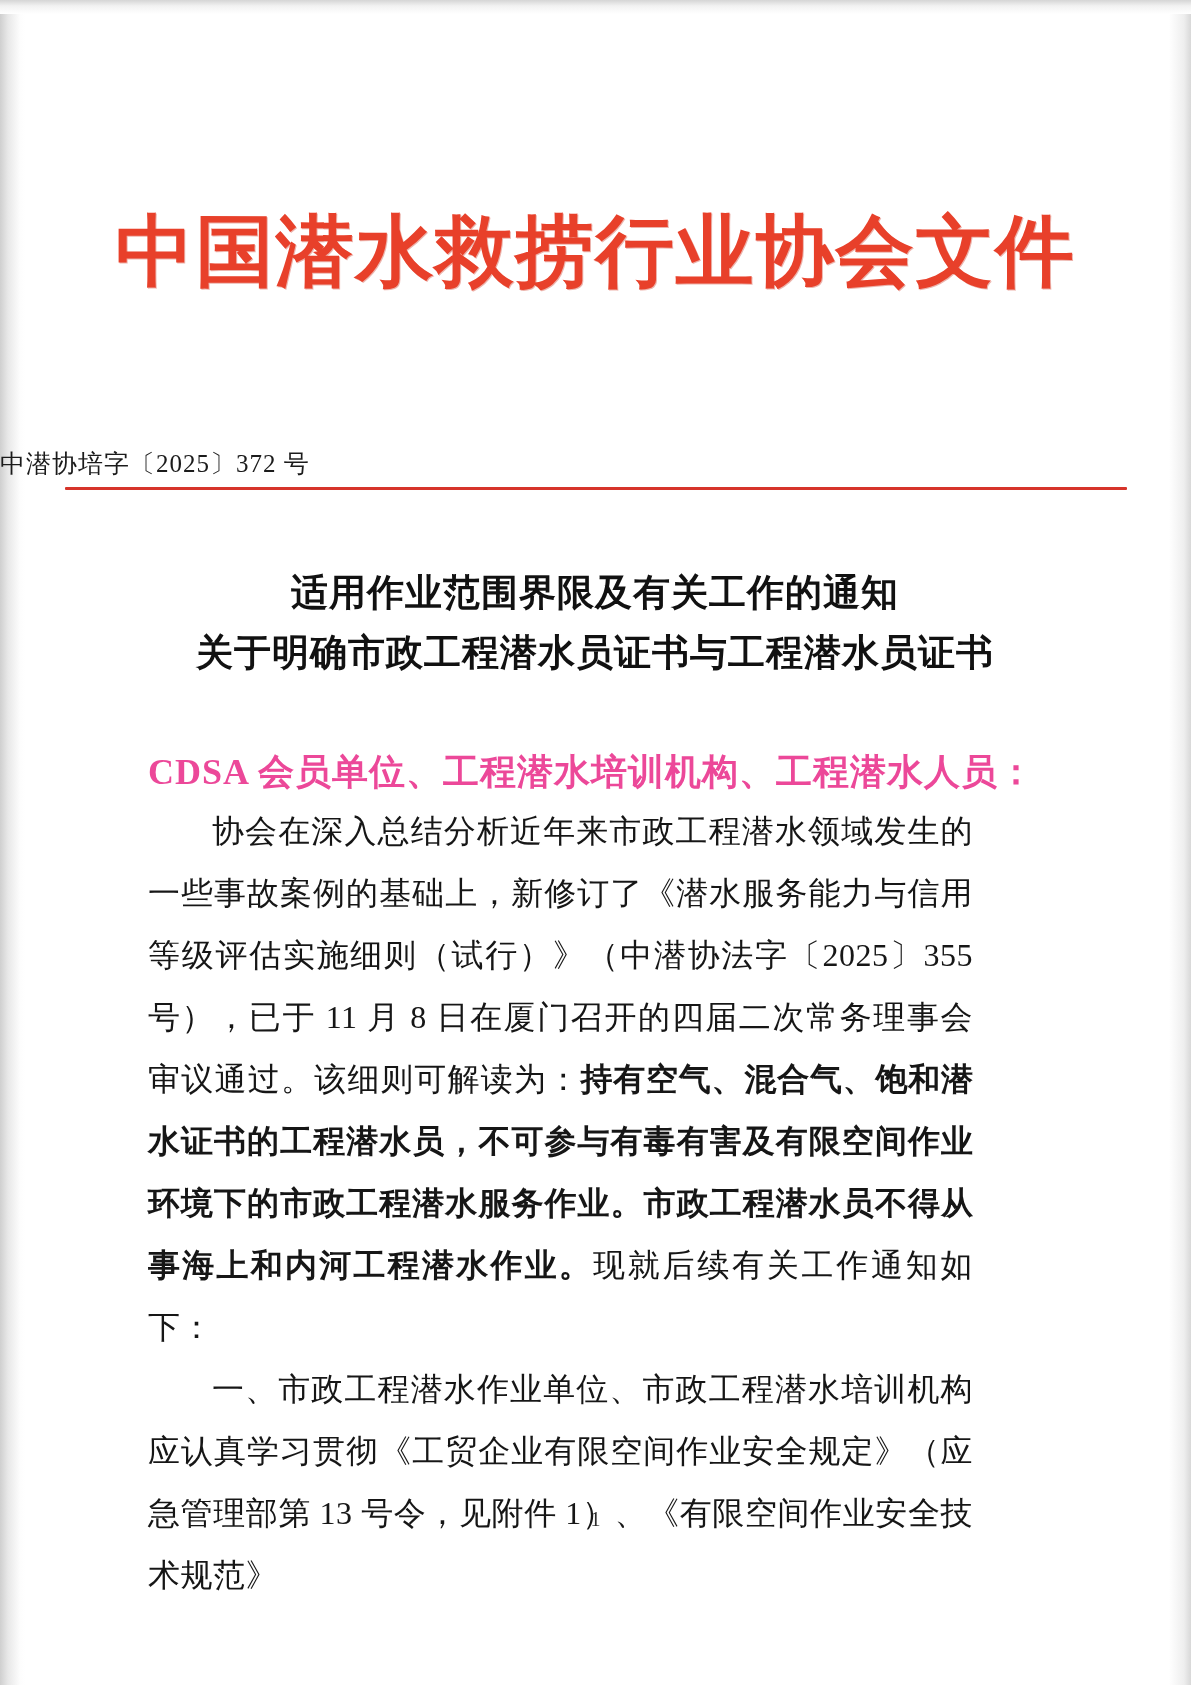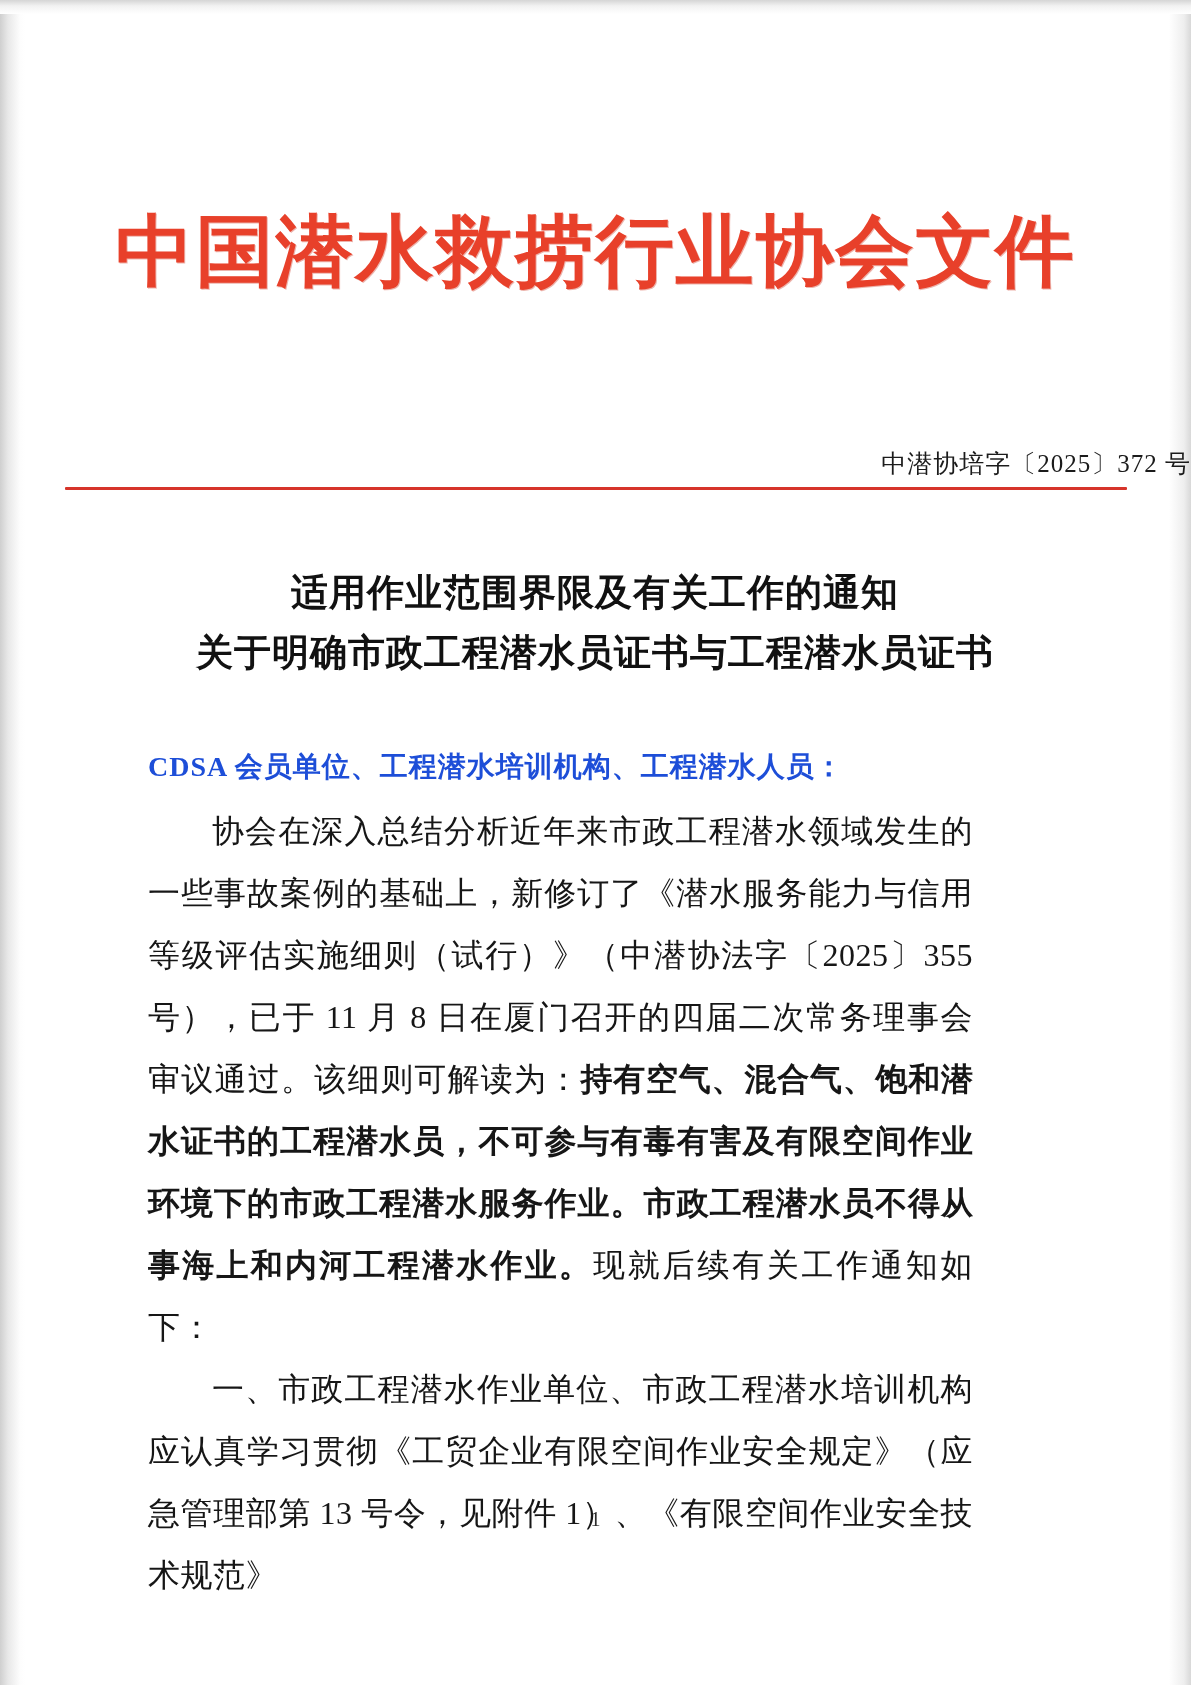--- a/index.html
+++ b/index.html
@@ -60,21 +60,21 @@
     text-shadow: 1px 1px 0 rgba(200,40,20,0.35);
     white-space: nowrap;
   }
 
   
   .doc-number {
     position: absolute;
     left: 0;
     top: 447px;
     width: 100%;
-    text-align: right;
+    text-align: left;
     font-size: 25px;
     color: #1b1b1b;
     letter-spacing: 1px;
     font-family: "Liberation Serif", "DejaVu Serif", serif;
   }
 
   
   .red-rule {
     position: absolute;
     left: 65px;
@@ -99,23 +99,23 @@
     letter-spacing: 1px;
     font-family: "Liberation Serif", "DejaVu Serif", serif;
   }
   .doc-title .tline { display: block; }
 
   
   .addressee {
     position: absolute;
     left: 148px;
     top: 748px;
-    font-size: 28px;
+    font-size: 36px;
     font-weight: bold;
-    color: #1d4ed8;
+    color: #ec4899;
     letter-spacing: 1px;
     font-family: "Liberation Serif", "DejaVu Serif", serif;
   }
 
   
   .body-text {
     position: absolute;
     left: 148px;
     top: 800px;
     width: 825px;

